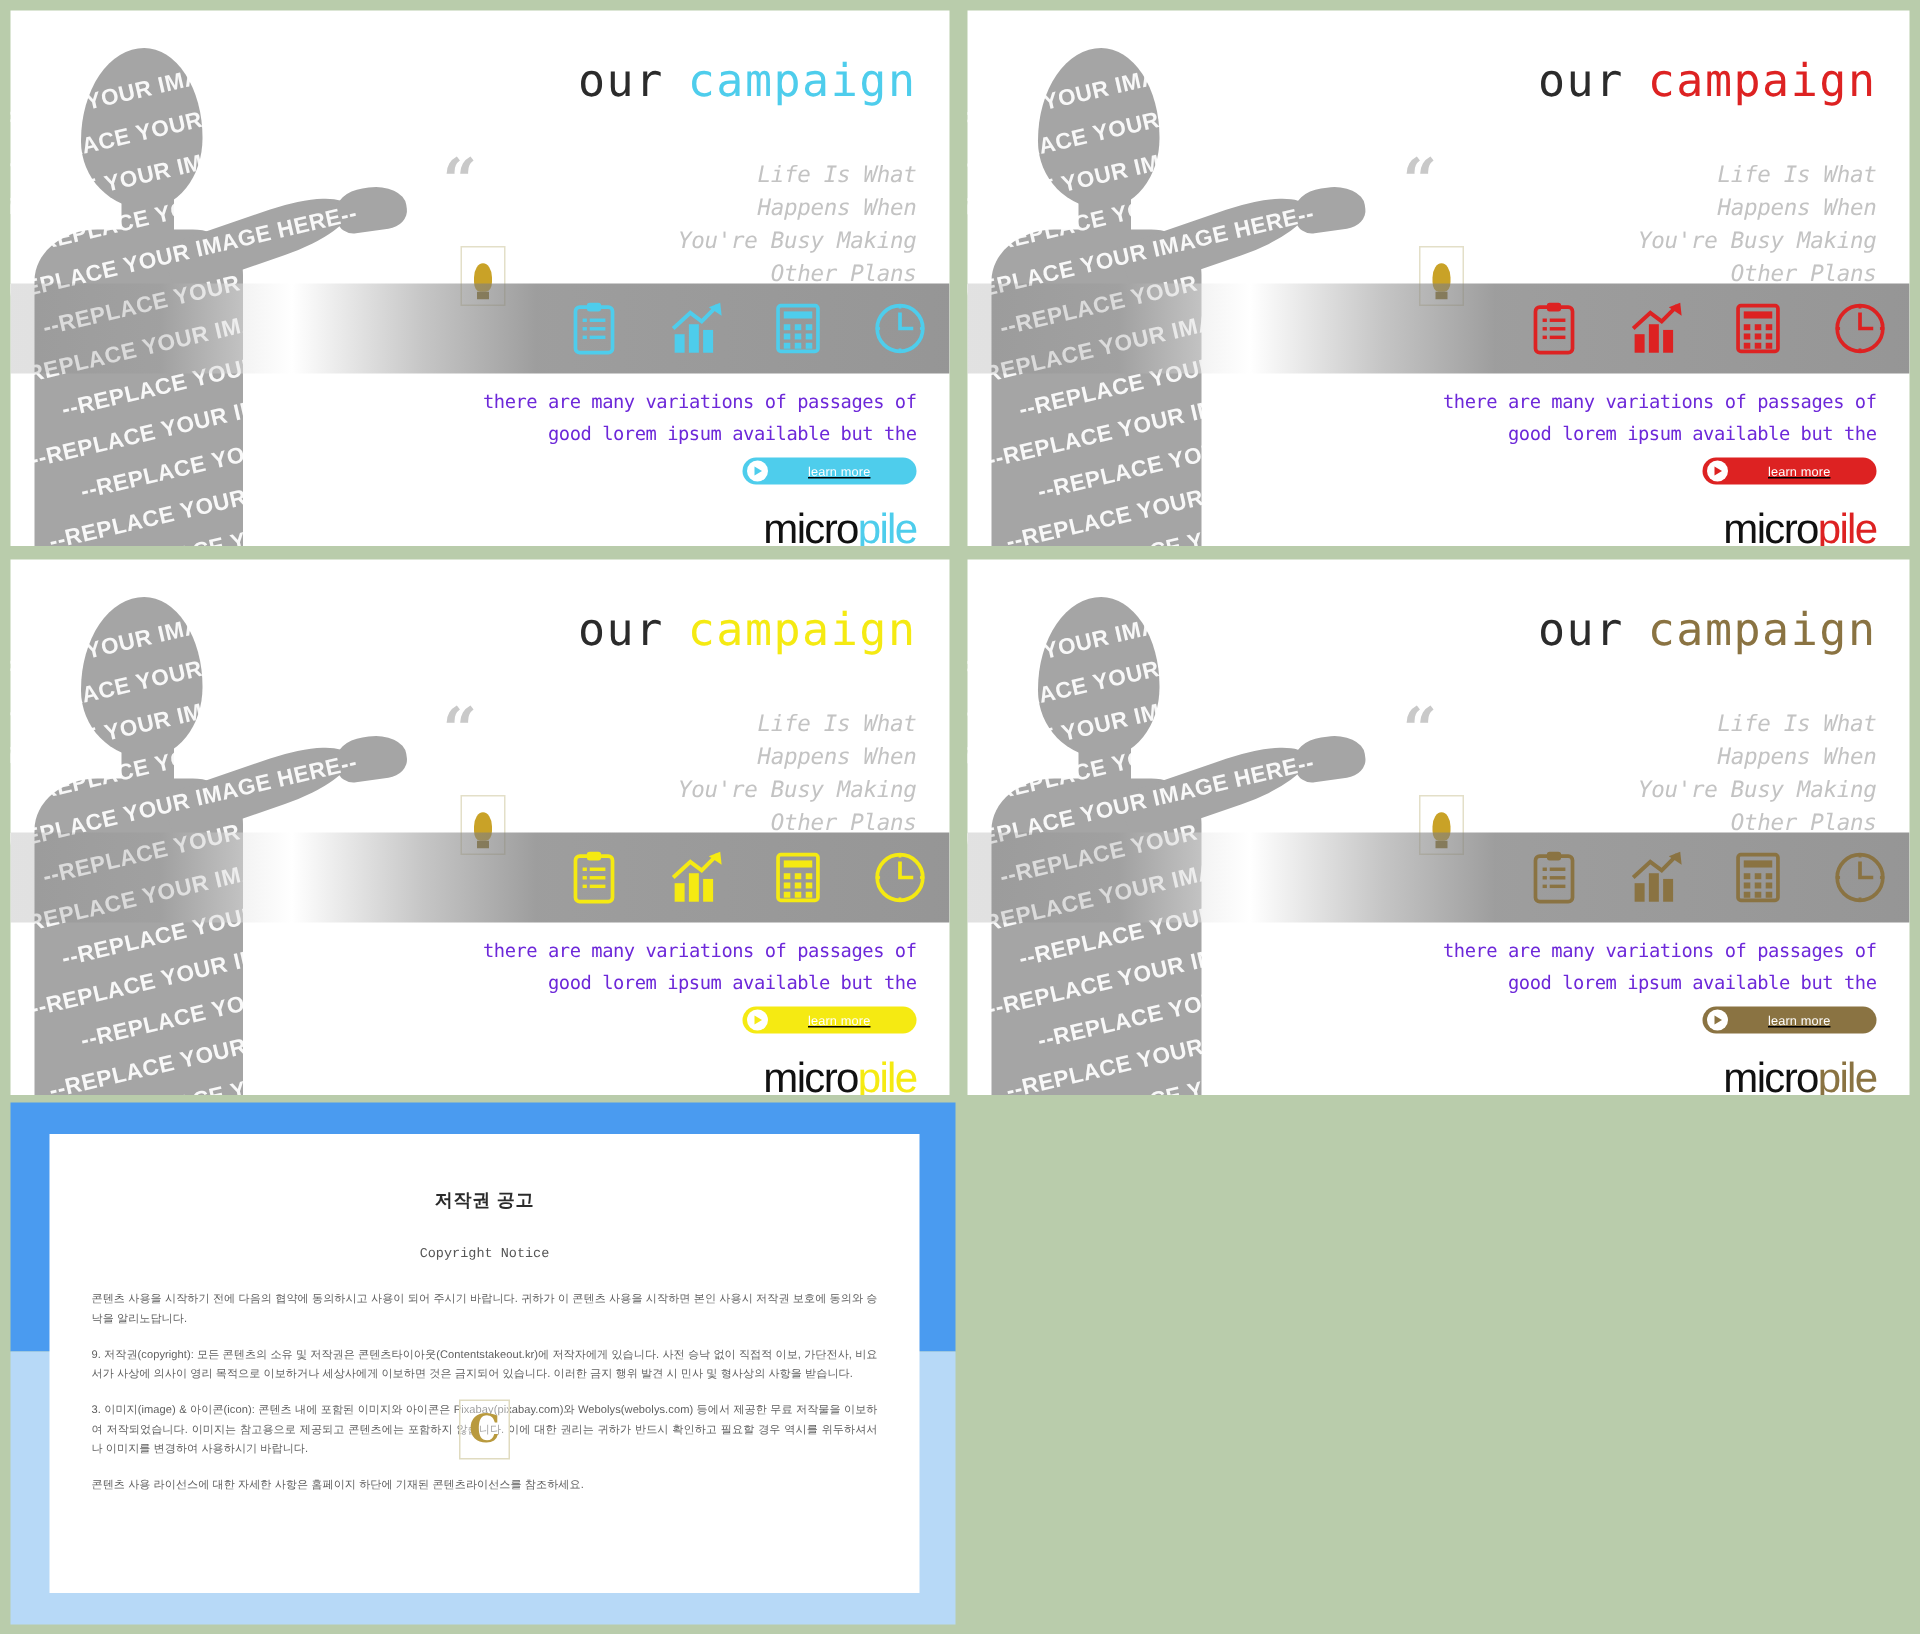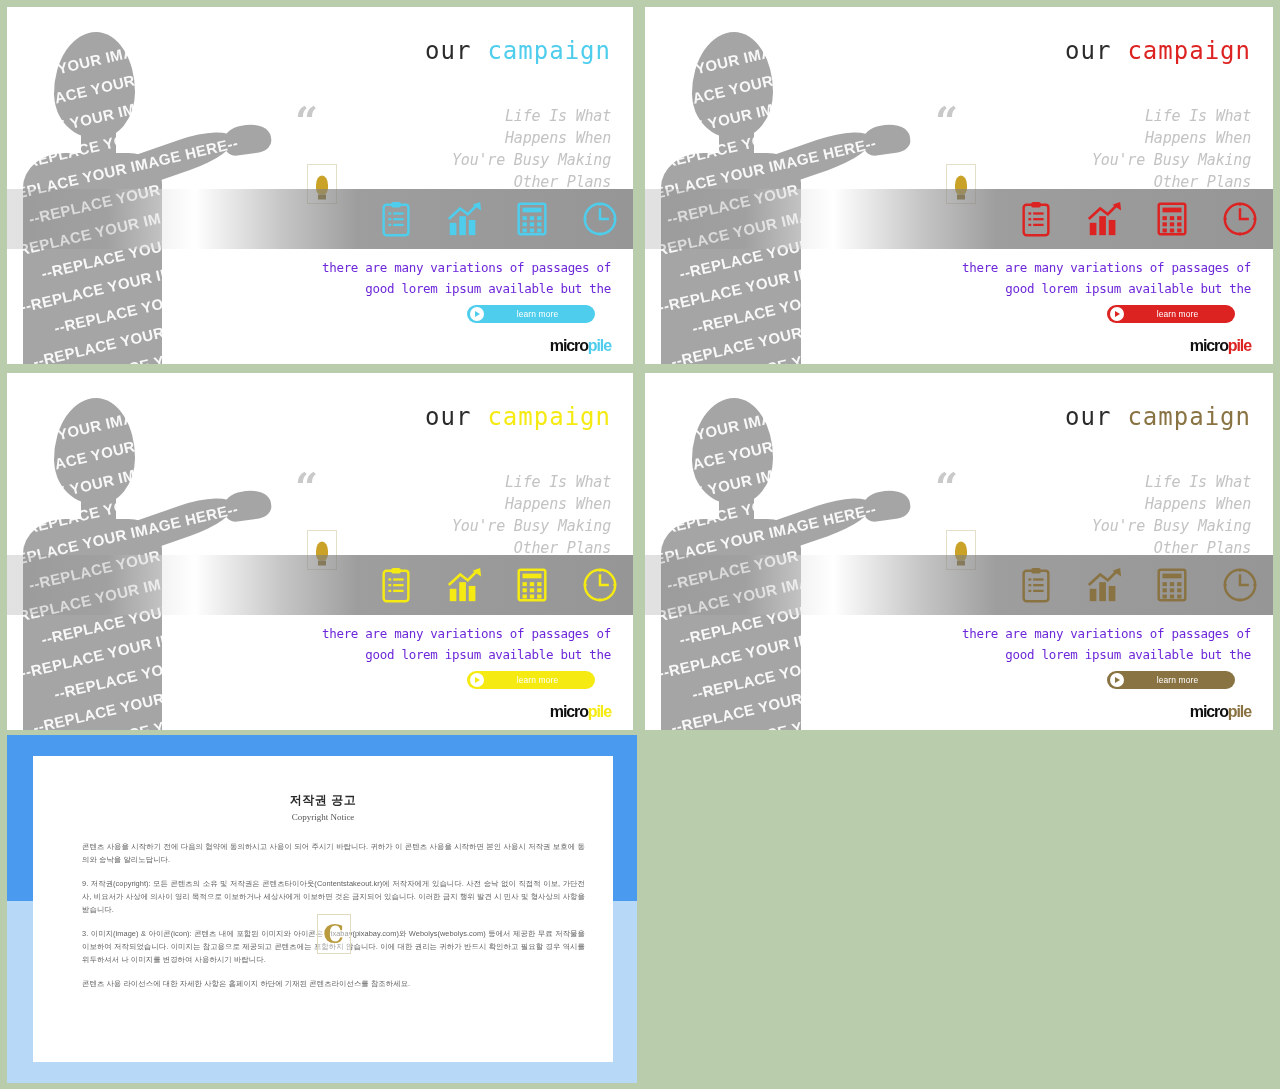--- a/index.html
+++ b/index.html
@@ -92,21 +92,21 @@
   }
   .bulb i::after {
     content: ""; position: absolute; left: 2px; bottom: -5px;
     width: 8px; height: 5px; background: #8e7320;
   }
 
   
   .title {
     position: absolute; right: 22px; top: 30px;
     font-family: "DejaVu Sans Mono", monospace;
-    font-size: 24px; letter-spacing: 1px;
+    font-size: 30px; letter-spacing: 1px;
     white-space: nowrap;
   }
   .title .w1 { color: #2b2b2b; }
   .title .w2 { margin-left: 16px; }
 
   
   .quote {
     position: absolute; right: 22px; top: 98px;
     width: 300px;
     text-align: right;
@@ -148,25 +148,26 @@
     position: absolute; right: 22px; top: 250px;
     width: 320px; text-align: right;
     font-family: "DejaVu Sans Mono", monospace;
     font-size: 12.5px; line-height: 21px;
     color: #6d28d9;
     letter-spacing: -.3px;
   }
 
   
   .learn {
-    position: absolute; right: 38px; top: 298px;
-    height: 18px; width: 128px;
+    position: absolute; right: 22px; top: 298px;
+    height: 18px; width: 116px;
     border-radius: 10px;
     display: flex; align-items: center;
     padding-left: 3px;
+    text-decoration: underline;
   }
   .learn .play {
     width: 14px; height: 14px; border-radius: 50%;
     background: #ffffff;
     display: flex; align-items: center; justify-content: center;
     flex: 0 0 auto;
   }
   .learn .play::after {
     content: ""; display: block;
     border-left: 5px solid currentColor;
@@ -179,21 +180,21 @@
     font-size: 8.5px; color: #ffffff;
     font-family: "Liberation Sans", sans-serif;
     letter-spacing: .1px;
     padding-right: 4px;
   }
 
   
   .logo {
     position: absolute; right: 22px; top: 330px;
     font-family: "Liberation Sans", sans-serif;
-    font-weight: bold; font-size: 16px;
+    font-weight: normal; font-size: 28px;
     letter-spacing: -1.1px;
     white-space: nowrap;
   }
   .logo .lm { color: #111111; }
 
   
   .notice {
     position: absolute; left: 7px; top: 735px;
     width: 630px; height: 348px;
   }
@@ -209,27 +210,26 @@
     position: absolute; left: 26px; top: 21px;
     width: 580px; height: 306px;
     background: #ffffff;
   }
   .nhead { text-align: center; padding-top: 36px; }
   .nhead .kr {
     font-size: 12px; font-weight: bold; color: #2b2b2b;
     letter-spacing: .5px;
   }
   .nhead .en {
-    font-size: 9px; color: #555; margin-top: 3px;
-    font-family: Liberation Serif, serif;
+    font-size: 9px; color: #555; margin-top: 22px;
+    font-family: Liberation Mono, monospace;
   }
   .nbody {
     padding: 18px 28px 0 28px;
     position: relative;
-    margin-left: 21px;
   }
   .nbody p {
     font-size: 7.4px;
     line-height: 13px;
     color: #5d5d5d;
     margin-bottom: 11px;
     text-align: justify;
     filter: blur(.28px);
     letter-spacing: .05px;
   }

